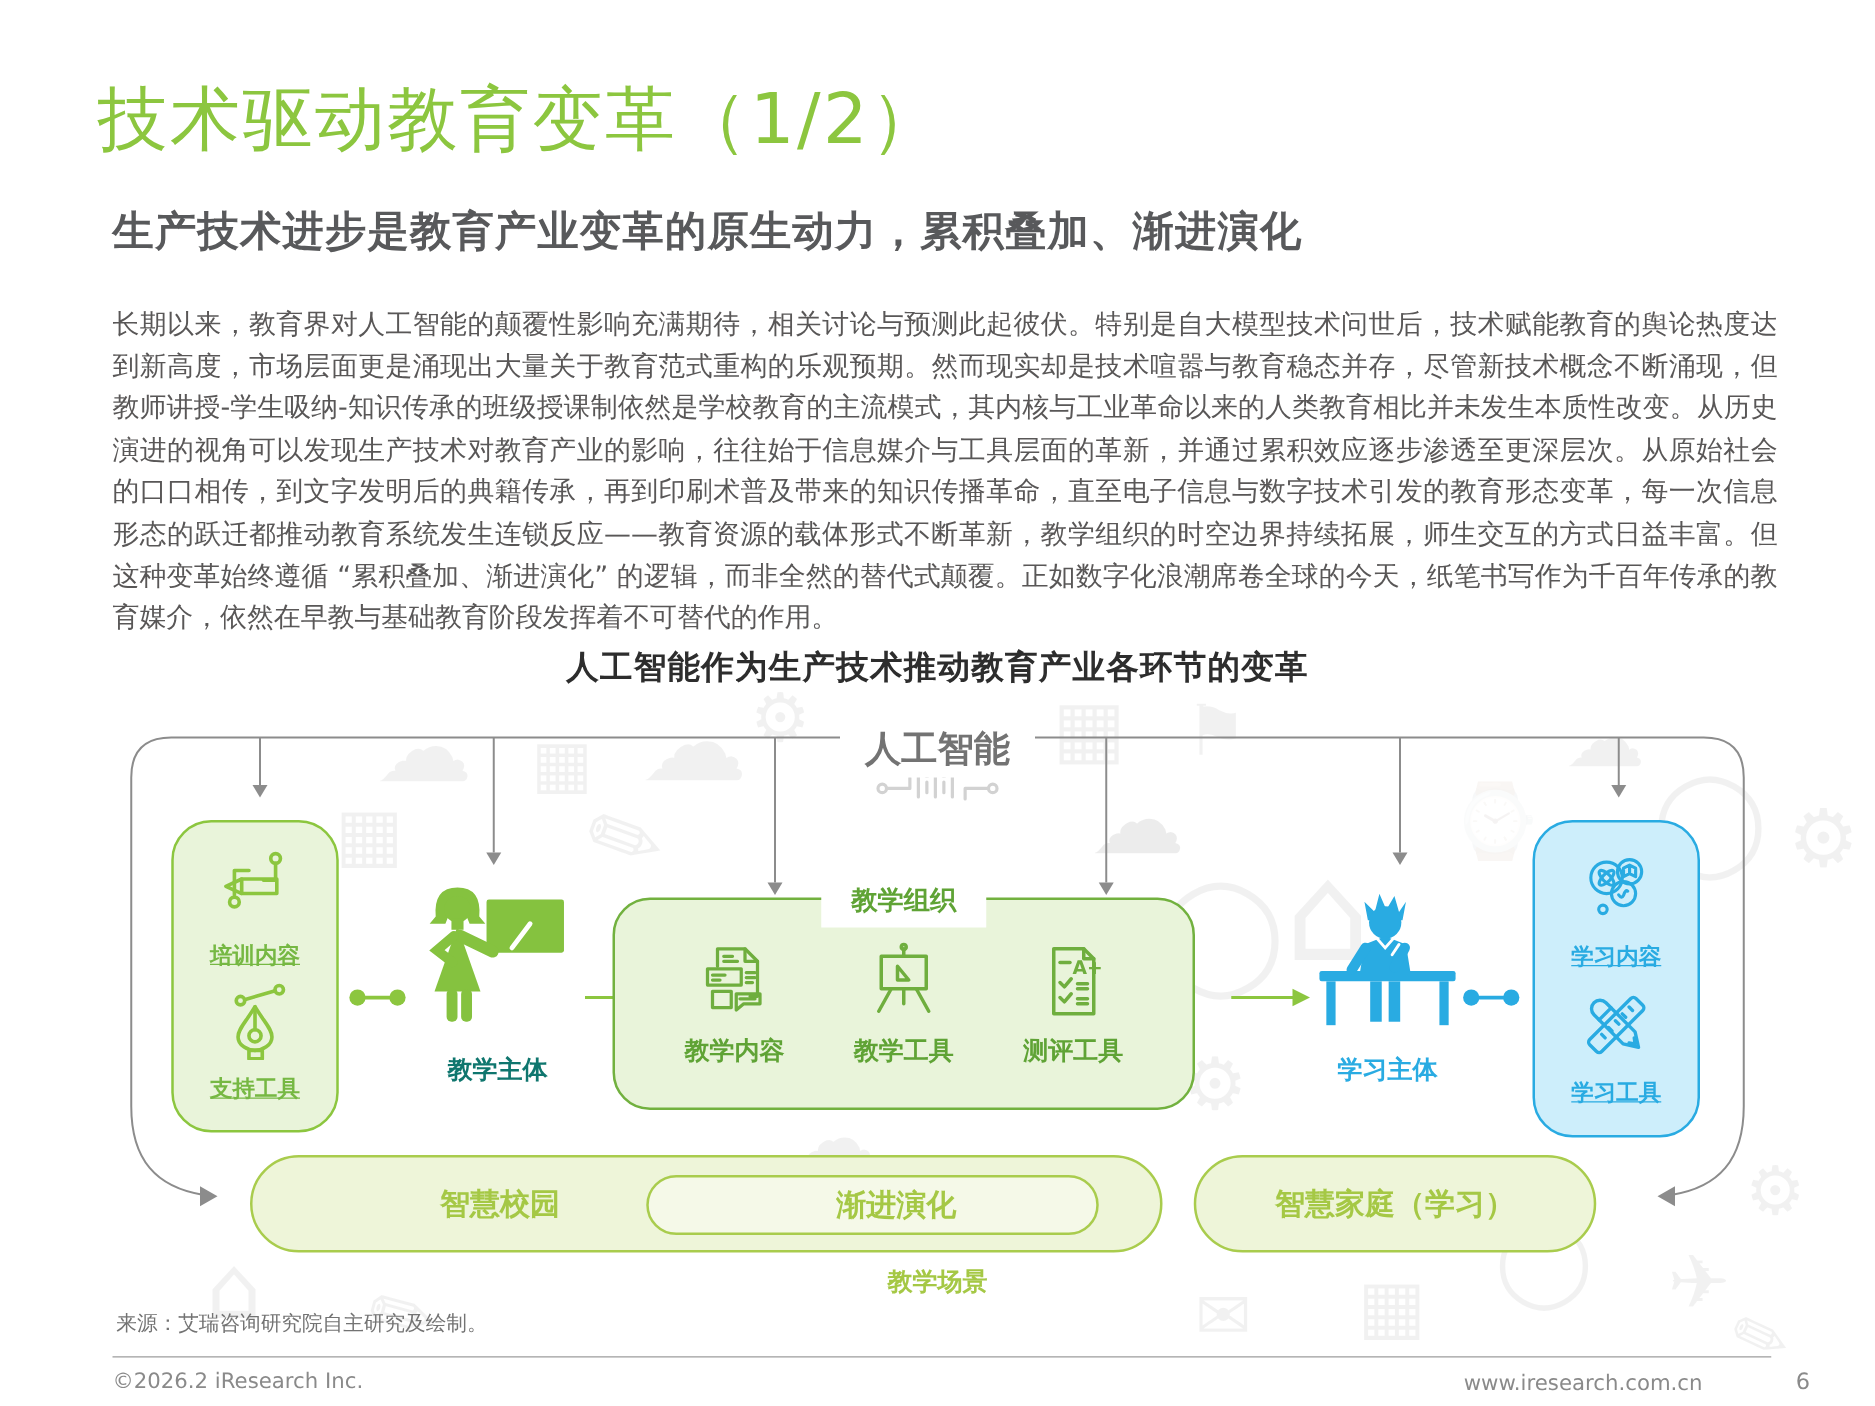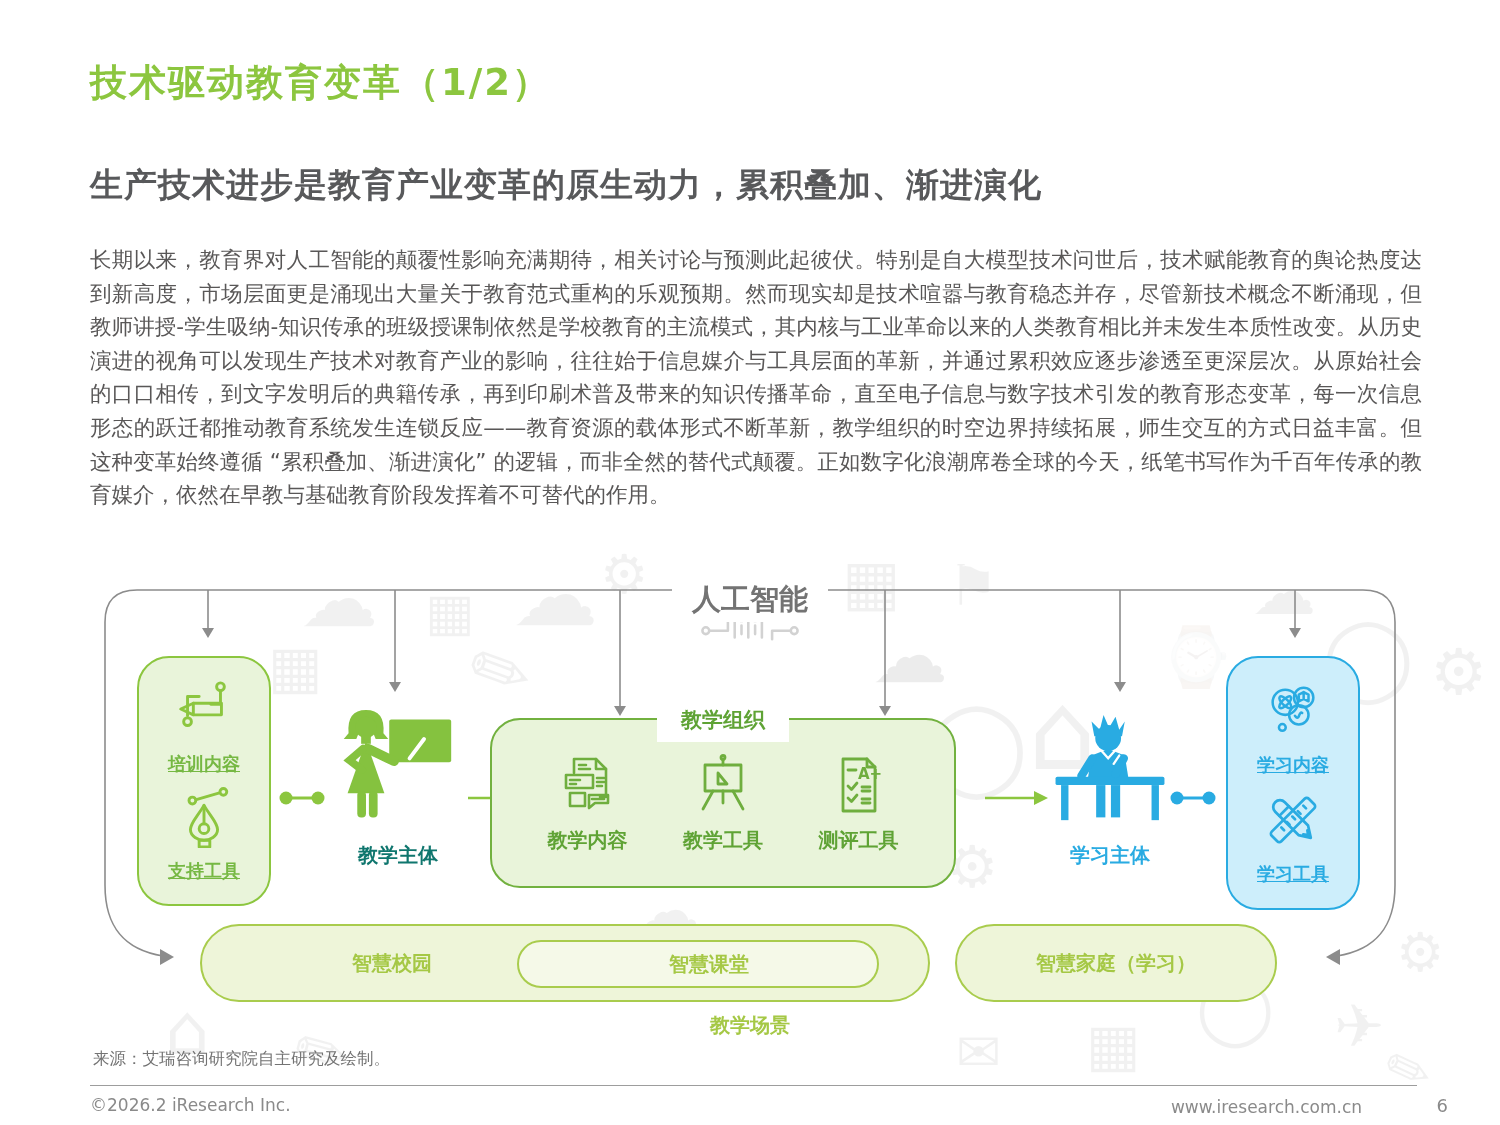--- a/index.html
+++ b/index.html
@@ -6,21 +6,21 @@
     --green:#8cc63f; --greenDark:#6fad3c; --greenFill:#e9f4da;
     --yg:#a9cc4d; --ygText:#a5c845; --ygFill:#eef5d9; --ygFillLight:#f5f9e8;
     --blue:#29abe2; --blueFill:#cdeefb;
     --gray:#8c8c8c; --text:#595757;
   }
   *{margin:0;padding:0;box-sizing:border-box;}
   html,body{background:#fff;}
   body{font-family:"DejaVu Sans","Liberation Sans",sans-serif;}
   .page{position:relative;width:1500px;height:1125px;background:#fff;overflow:hidden;}
 
-  .page-title{position:absolute;left:90px;top:58px;font-size:37px;font-weight:700;color:var(--green);letter-spacing:2px;white-space:nowrap;}
+  .page-title{position:absolute;left:78px;top:58px;font-size:56px;font-weight:400;color:var(--green);letter-spacing:2px;white-space:nowrap;}
   .page-subtitle{position:absolute;left:90px;top:163px;font-size:33px;color:#58595b;letter-spacing:1px;white-space:nowrap;}
   .body-text{position:absolute;left:90px;top:243px;width:1332px;font-size:21.5px;line-height:33.6px;color:var(--text);text-align:justify;text-justify:inter-ideograph;}
   .diagram-title{position:absolute;left:0;top:516px;width:1500px;text-align:center;font-size:26px;font-weight:bold;color:#2d2d2d;letter-spacing:1px;}
 
   
   .wm-layer{position:absolute;left:0;top:0;width:1500px;height:1125px;z-index:0;pointer-events:none;}
   .wm{position:absolute;color:#000;opacity:.05;line-height:1;user-select:none;}
 
   .overlay{position:absolute;left:0;top:0;z-index:1;pointer-events:none;}
 
@@ -38,21 +38,21 @@
   .center-item .lbl{font-size:20px;font-weight:bold;color:#5fa335;white-space:nowrap;}
 
   .actor-label{position:absolute;z-index:2;font-size:20px;font-weight:bold;white-space:nowrap;}
   .actor-label.teacher{left:335px;top:842px;width:126px;text-align:center;color:#0f766e;}
   .actor-label.student{left:1048px;top:842px;width:124px;text-align:center;color:var(--blue);}
 
   .ai-label{position:absolute;left:50%;top:578px;transform:translateX(-50%);background:#fff;padding:2px 20px;font-size:29px;font-weight:bold;color:#737373;z-index:3;white-space:nowrap;}
   .ai-circuit{position:absolute;left:695px;top:612px;z-index:2;}
 
   .pill{position:absolute;z-index:2;border:2px solid var(--yg);background:var(--ygFill);border-radius:40px;}
-  .pill .lbl{font-size:20px;font-weight:bold;color:var(--ygText);white-space:nowrap;font-family:Liberation Serif, serif;}
+  .pill .lbl{font-size:24px;font-weight:bold;color:var(--ygText);white-space:nowrap;font-family:Liberation Serif, serif;}
   .pill.campus{left:200px;top:924px;width:730px;height:78px;}
   .pill.campus .lbl{position:absolute;left:150px;top:0;height:100%;display:flex;align-items:center;}
   .pill.classroom{position:absolute;left:315px;top:14px;width:362px;height:48px;border:2px solid var(--yg);background:var(--ygFillLight);border-radius:26px;display:flex;align-items:center;justify-content:center;}
   .pill.home{left:955px;top:924px;width:322px;height:78px;display:flex;align-items:center;justify-content:center;}
   .scene-caption{position:absolute;left:0;top:1012px;width:1500px;text-align:center;font-size:20px;font-weight:bold;color:var(--ygText);z-index:2;}
 
   .source-line{position:absolute;left:93px;top:1048px;font-size:16.5px;color:#737373;z-index:2;}
   .footer-divider{position:absolute;left:90px;top:1085px;width:1327px;height:1px;background:#9d9d9d;z-index:2;}
   .footer-copyright{position:absolute;left:90px;top:1095px;font-size:17px;color:#8a8a8a;z-index:2;}
   .footer-website{position:absolute;right:138px;top:1097px;font-size:17px;color:#8a8a8a;z-index:2;}
@@ -90,20 +90,21 @@
       <span class="wm" style="left: 1196px; top: 972px; font-size: 70px;">◯</span>
       <span class="wm" style="left: 1334px; top: 996px; font-size: 60px;">✈</span>
       <span class="wm" style="left: 1396px; top: 926px; font-size: 54px;">⚙</span>
       <span class="wm" style="left: 1386px; top: 1044px; font-size: 54px; transform: rotate(-20deg);">✎</span>
       <span class="wm" style="left: 1430px; top: 640px; font-size: 64px;">⚙</span>
     </div>
 
   <h1 class="page-title">技术驱动教育变革（1/2）</h1>
   <h2 class="page-subtitle">生产技术进步是教育产业变革的原生动力，累积叠加、渐进演化</h2>
   <p class="body-text">长期以来，教育界对人工智能的颠覆性影响充满期待，相关讨论与预测此起彼伏。特别是自大模型技术问世后，技术赋能教育的舆论热度达到新高度，市场层面更是涌现出大量关于教育范式重构的乐观预期。然而现实却是技术喧嚣与教育稳态并存，尽管新技术概念不断涌现，但教师讲授-学生吸纳-知识传承的班级授课制依然是学校教育的主流模式，其内核与工业革命以来的人类教育相比并未发生本质性改变。从历史演进的视角可以发现生产技术对教育产业的影响，往往始于信息媒介与工具层面的革新，并通过累积效应逐步渗透至更深层次。从原始社会的口口相传，到文字发明后的典籍传承，再到印刷术普及带来的知识传播革命，直至电子信息与数字技术引发的教育形态变革，每一次信息形态的跃迁都推动教育系统发生连锁反应——教育资源的载体形式不断革新，教学组织的时空边界持续拓展，师生交互的方式日益丰富。但这种变革始终遵循 “累积叠加、渐进演化” 的逻辑，而非全然的替代式颠覆。正如数字化浪潮席卷全球的今天，纸笔书写作为千百年传承的教育媒介，依然在早教与基础教育阶段发挥着不可替代的作用。</p>
+  <div class="diagram-title">人工智能作为生产技术推动教育产业各环节的变革</div>
 
   <svg class="overlay" width="1500" height="1125">
     <g stroke="#8c8c8c" stroke-width="1.6" fill="none">
       <path d="M163,956 C125,950 105,928 105,885 L105,622 Q105,590 137,590 L1363,590 Q1395,590 1395,622 L1395,885 C1395,928 1375,950 1337,956"></path>
       <path d="M208,590 V628"></path>
         <path d="M395,590 V682"></path>
         <path d="M620,590 V706"></path>
       <path d="M885,590 V706"></path>
         <path d="M1120,590 V682"></path>
         <path d="M1295,590 V628"></path>
@@ -283,21 +284,21 @@
           <path d="M25 19 H39 M29 50 l3 4 3 -4"></path>
         </g>
       </g>
     </svg>
     <div class="lbl">学习工具</div>
   </div>
 
   <div class="pill campus">
     <div class="lbl">智慧校园</div>
     <div class="pill classroom">
-      <div class="lbl">智慧课堂</div>
+      <div class="lbl">渐进演化</div>
     </div>
   </div>
   <div class="pill home">
     <div class="lbl">智慧家庭（学习）</div>
   </div>
   <div class="scene-caption">教学场景</div>
 
   <div class="source-line">来源：艾瑞咨询研究院自主研究及绘制。</div>
   <div class="footer-divider"></div>
   <div class="footer-copyright">©2026.2 iResearch Inc.</div>

